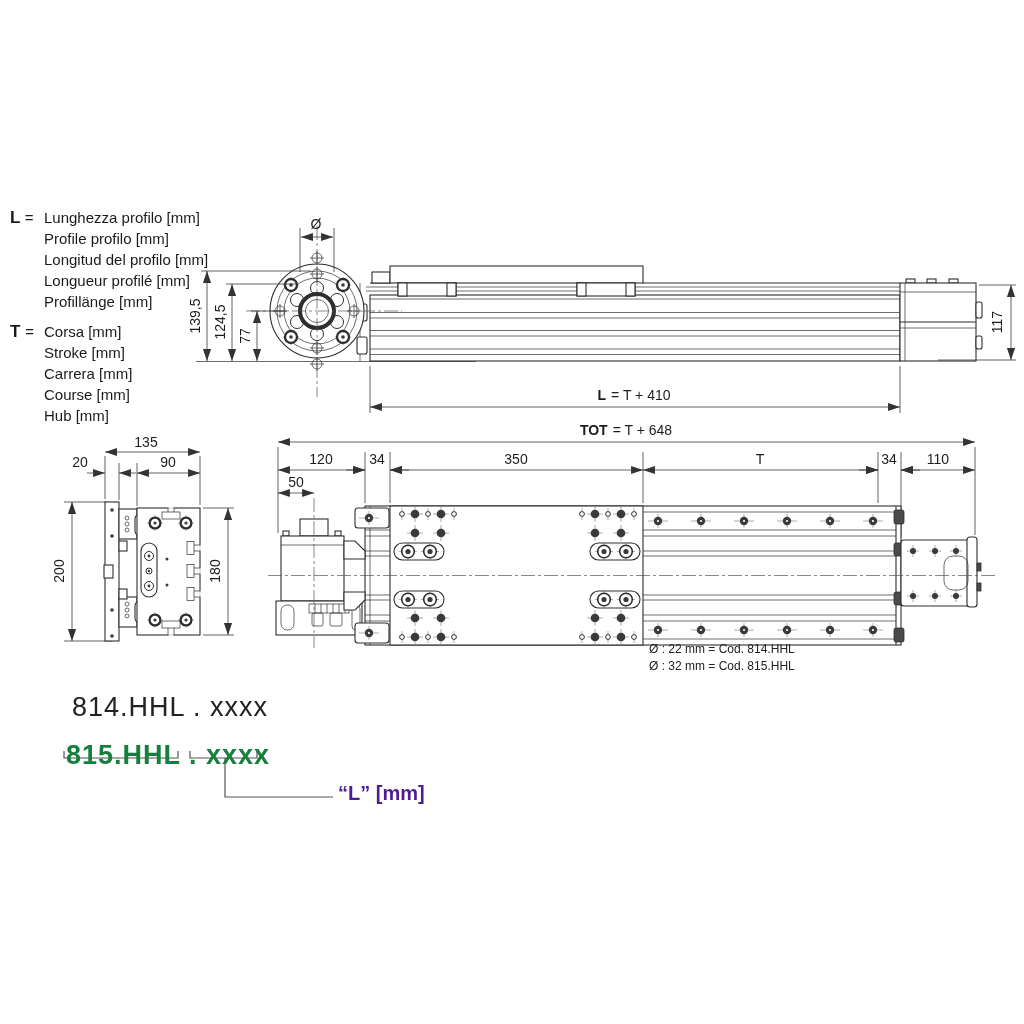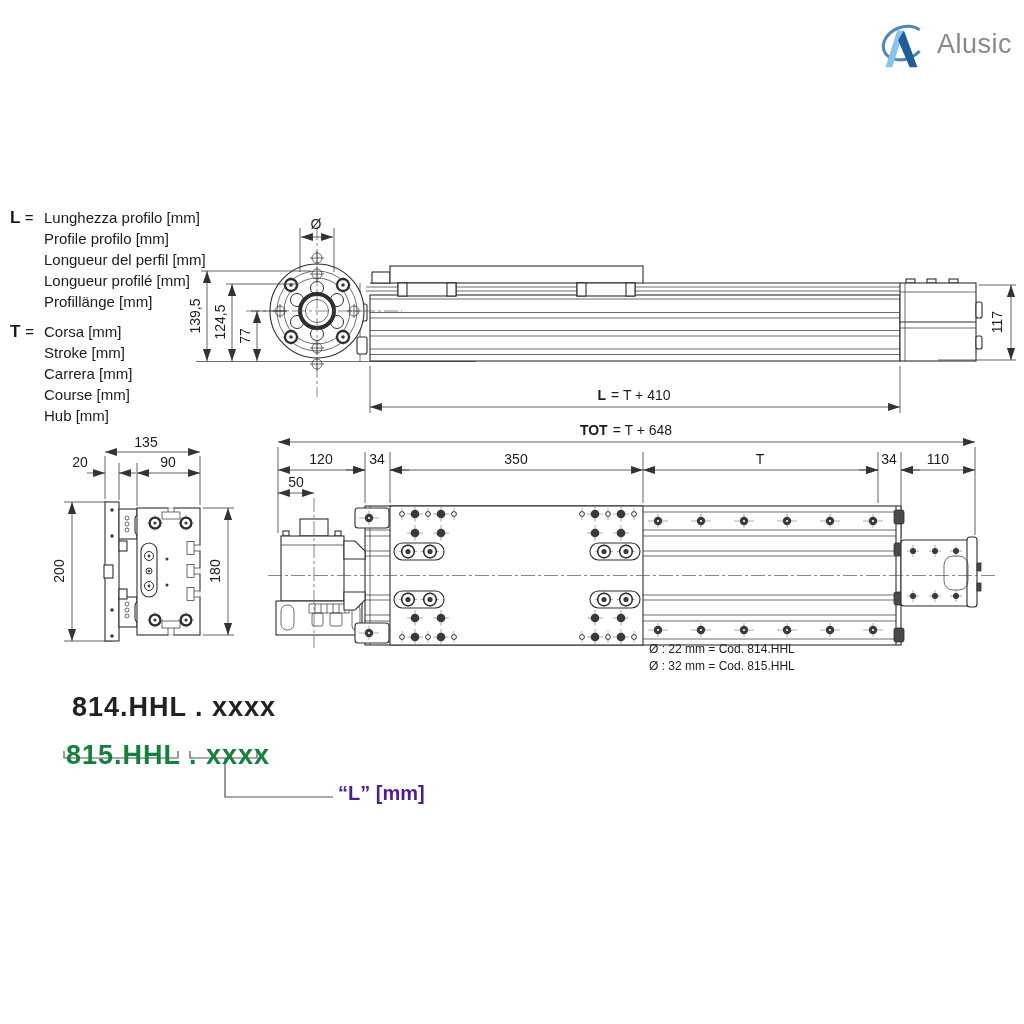--- a/index.html
+++ b/index.html
@@ -15,21 +15,21 @@
   .legend{position:absolute;left:10px;top:207px;font-size:15px;line-height:21px;}
   .legend-row{display:flex;}
   .legend-row + .legend-row{margin-top:9px;}
   .legend-sym{width:34px;font-weight:bold;font-size:17px;}
   .legend-sym .eq{font-weight:normal;font-size:15px;}
 
   
   .dianotes{position:absolute;left:649px;top:641px;font-size:12px;line-height:17px;color:#222;}
 
   
-  .code1{position:absolute;left:72px;top:692px;font-size:27px;font-weight:bold;letter-spacing:1px;color:#222;}
+  .code1{position:absolute;left:72px;top:692px;font-size:27px;font-weight:normal;letter-spacing:1px;color:#222;}
   .code2{position:absolute;left:66px;top:740px;font-size:27px;font-weight:bold;letter-spacing:1px;color:#15803d;}
   .llabel{position:absolute;left:338px;top:782px;font-size:20px;font-weight:bold;color:#4c1d95;}
 
   
   .ln   {stroke:#2e2e2e;stroke-width:1.1;fill:none;}
   .lnF  {stroke:#2e2e2e;stroke-width:1.1;fill:#fff;}
   .thin {stroke:#2e2e2e;stroke-width:0.7;fill:none;}
   .dim  {stroke:#3a3a3a;stroke-width:0.8;fill:none;}
   .cl   {stroke:#555;stroke-width:0.7;fill:none;stroke-dasharray:14 3 3 3;}
   .tick {stroke:#777;stroke-width:0.6;}
@@ -453,36 +453,28 @@
       </g>
     </g>
 
     <g>
       <path d="M64,751 V758 H178 V751" class="brk"></path>
       <path d="M190,751 V758 H257 V751" class="brk"></path>
       <path d="M225,758 V797 H333" class="brk"></path>
     </g>
   </svg>
 
-  <div class="logo">
-    <svg width="58" height="56" viewBox="0 0 60 56">
-      <ellipse cx="33" cy="27" rx="22" ry="16.5" fill="none" stroke="#4e88b7" stroke-width="3.2" stroke-dasharray="96 26" stroke-dashoffset="-18" transform="rotate(-22 33 27)"></ellipse>
-      <polygon points="14,52 26,14 33,14 21,52" fill="#8cc3e8"></polygon>
-      <polygon points="27,24 33,14 47,52 39,52" fill="#1d5e93"></polygon>
-    </svg>
-    <span class="logo-text">Alusic</span>
-  </div>
 
   <div class="legend">
     <div class="legend-row">
       <div class="legend-sym"><span>L</span> <span class="eq">=</span></div>
       <div>
         <div>Lunghezza profilo [mm]</div>
         <div>Profile profilo [mm]</div>
-        <div>Longueur del perfil [mm]</div>
+        <div>Longitud del profilo [mm]</div>
         <div>Longueur profilé [mm]</div>
         <div>Profillänge [mm]</div>
       </div>
     </div>
     <div class="legend-row">
       <div class="legend-sym"><span>T</span> <span class="eq">=</span></div>
       <div>
         <div>Corsa [mm]</div>
         <div>Stroke [mm]</div>
         <div>Carrera [mm]</div>

